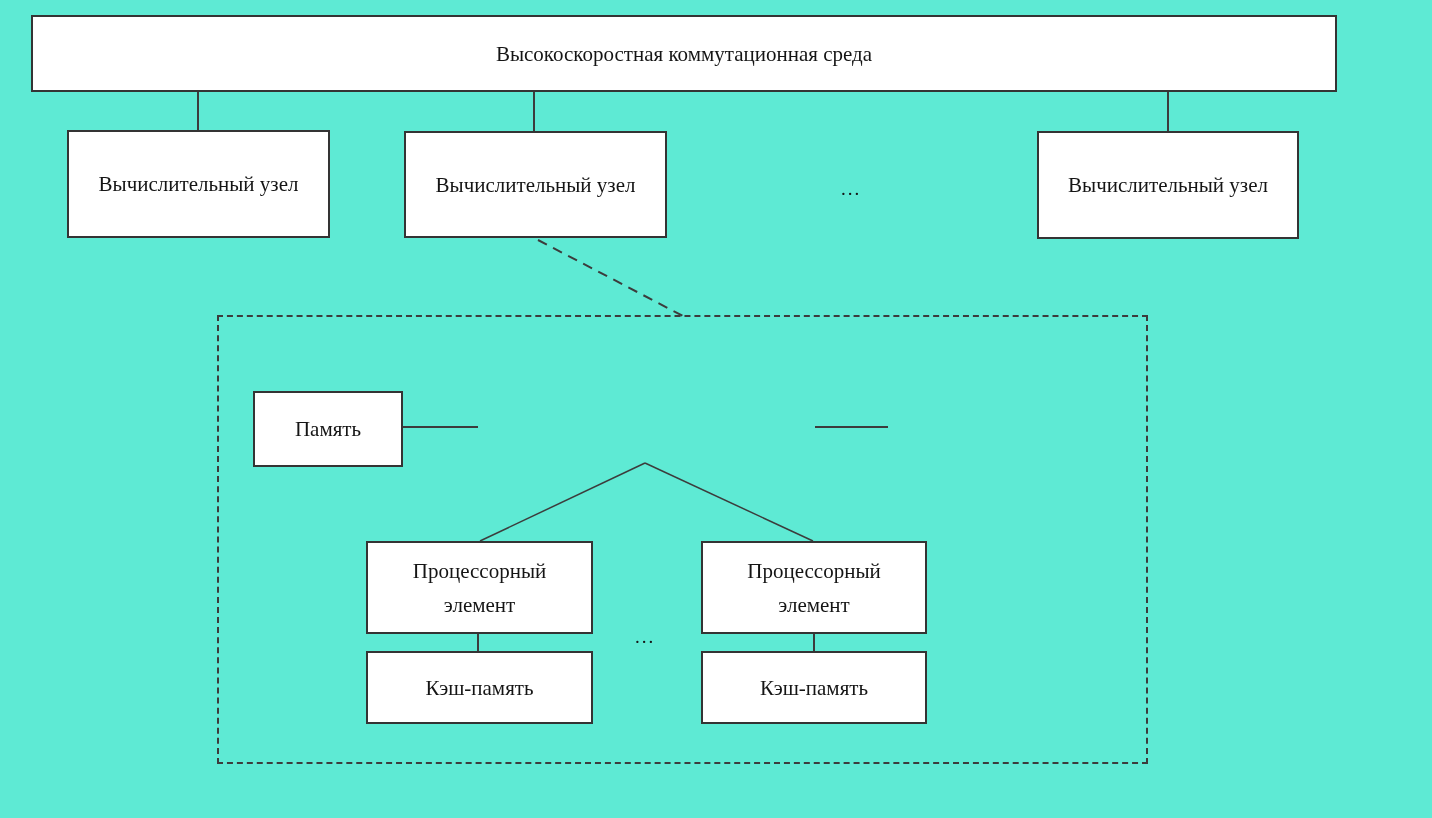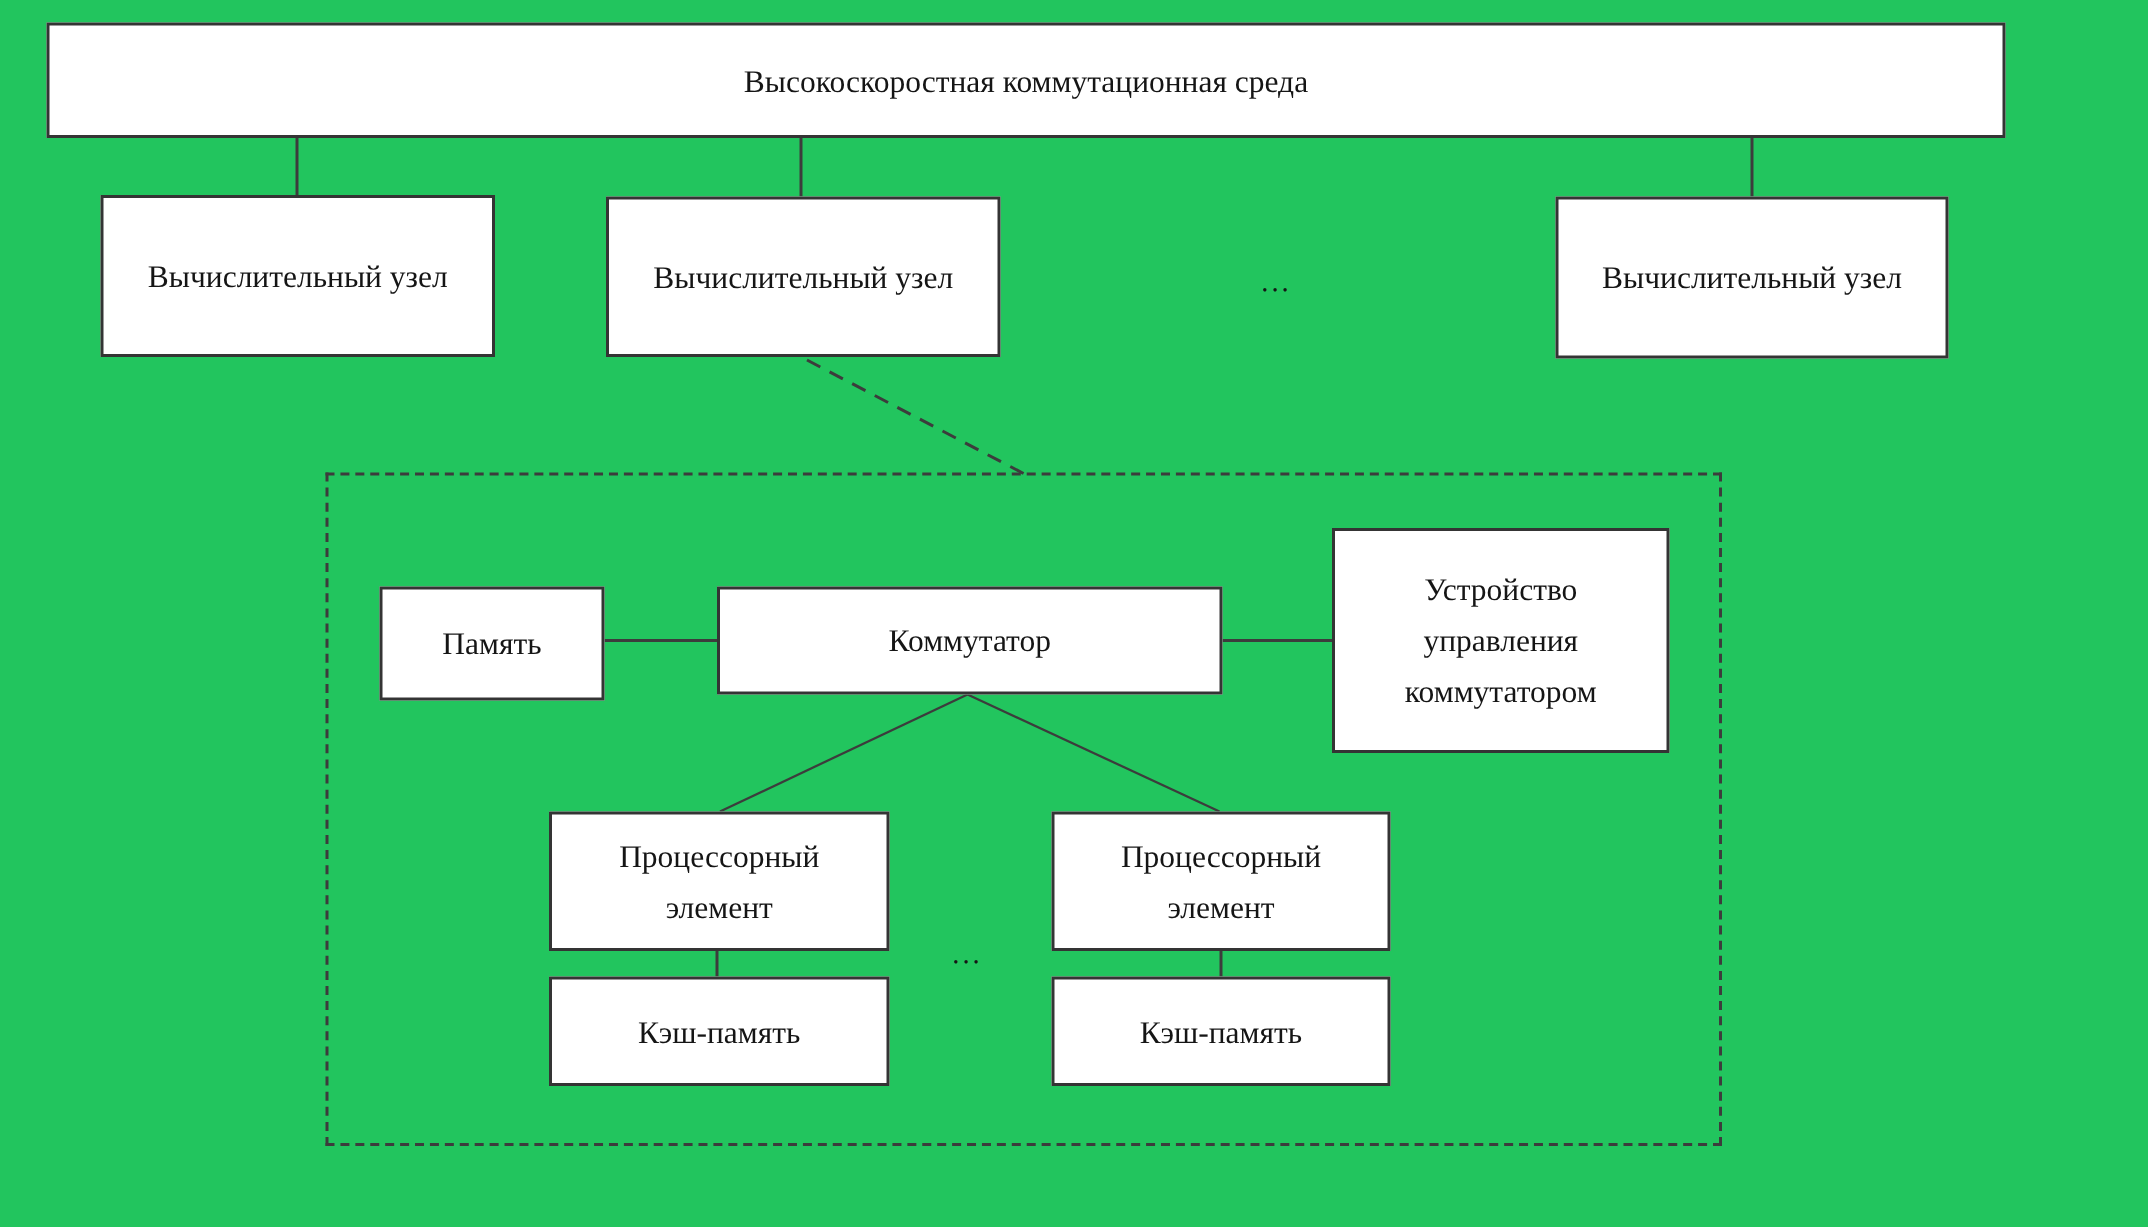--- a/index.html
+++ b/index.html
@@ -4,21 +4,21 @@
 <style>
   html, body {
     margin: 0;
     padding: 0;
     background: #ffffff;
   }
   .canvas {
     position: relative;
     width: 1432px;
     height: 818px;
-    background: #22c55e;
+    background: #5eead4;
     font-family: "Liberation Serif", "DejaVu Serif", serif;
     color: #151515;
     overflow: hidden;
   }
   .lines-layer {
     position: absolute;
     left: 0;
     top: 0;
     width: 1432px;
     height: 818px;
@@ -101,26 +101,20 @@
     <span>Вычислительный узел</span>
   </div>
   <div class="ellipsis" id="nodes-ellipsis">...</div>
   <div class="dbox" id="compute-node-3">
     <span>Вычислительный узел</span>
   </div>
 
   <div class="dbox" id="memory-box">
     <span>Память</span>
   </div>
-  <div class="dbox" id="switch-box">
-    <span>Коммутатор</span>
-  </div>
-  <div class="dbox" id="switch-ctrl-box">
-    <span>Устройство управления коммутатором</span>
-  </div>
 
   <div class="dbox" id="pe-box-1">
     <span>Процессорный элемент</span>
   </div>
   <div class="ellipsis" id="pe-ellipsis">...</div>
   <div class="dbox" id="pe-box-2">
     <span>Процессорный элемент</span>
   </div>
 
   <div class="dbox" id="cache-box-1">

